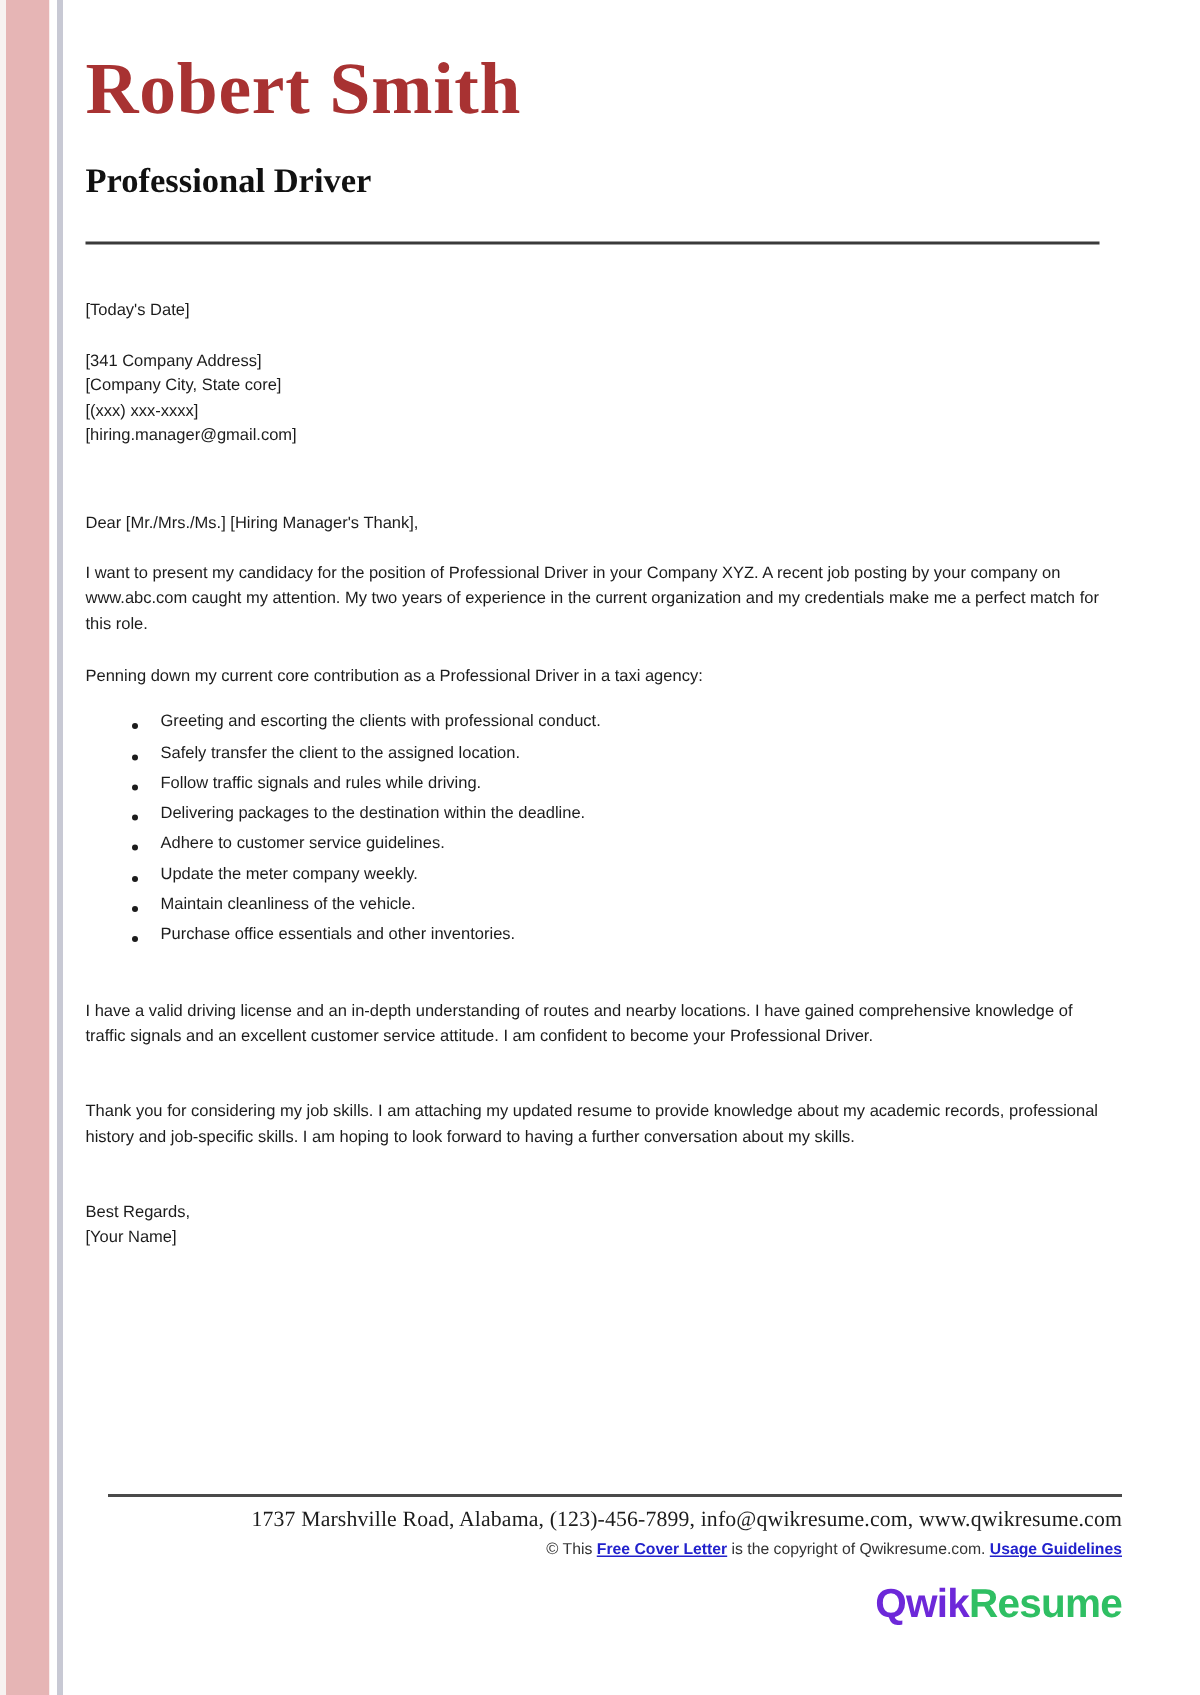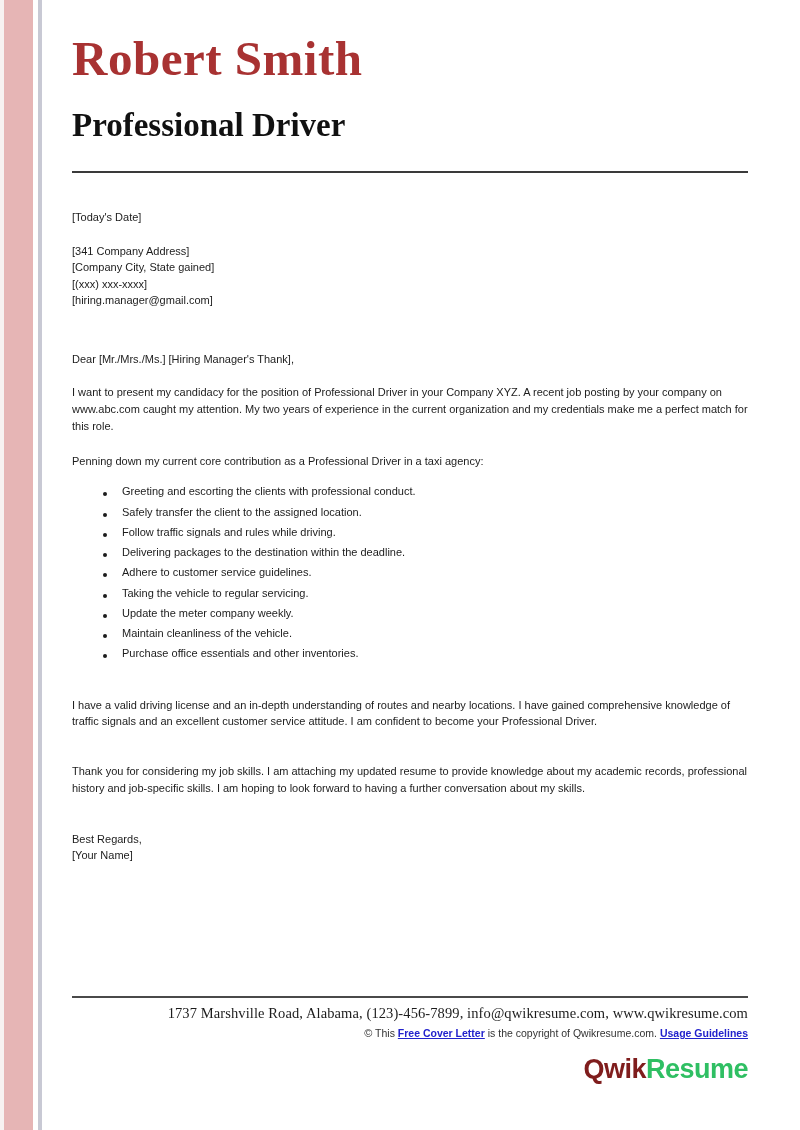--- a/index.html
+++ b/index.html
@@ -50,38 +50,38 @@
     left: 38px;
     top: 0;
     width: 4px;
     height: 1130px;
     background: #c8c9d4;
   }
 
   
   .content {
     position: absolute;
-    left: 72px;
+    left: 57px;
     top: 0;
     width: 676px;
   }
 
   .name {
     font-family: "Liberation Serif", serif;
     font-size: 49px;
     font-weight: 700;
     color: #a83232;
     letter-spacing: 0.5px;
     line-height: 1.0;
     margin: 0;
     padding-top: 34px;
   }
   .job-title {
     font-family: "Liberation Serif", serif;
-    font-size: 33px;
+    font-size: 23px;
     font-weight: 700;
     color: #111111;
     line-height: 1.0;
     margin: 0;
     padding-top: 26px;
   }
   .divider {
     height: 0;
     border-top: 2px solid #3a3a3a;
     margin-top: 29px;
@@ -189,21 +189,21 @@
     font-weight: 700;
     text-decoration: underline;
   }
   .logo {
     padding-top: 15px;
     font-family: "Liberation Sans", sans-serif;
     font-size: 27px;
     font-weight: 700;
     letter-spacing: -0.5px;
   }
-  .logo .qwik { color: #7f1d1d; }
+  .logo .qwik { color: #6d28d9; }
   .logo .resume { color: #2fbf63; }
 </style>
 </head>
 <body>
 
 <div class="page">
 
   <div class="edge-shade-left"></div>
   <div class="pink-bar"></div>
   <div class="edge-shade-inner"></div>
@@ -215,38 +215,37 @@
     <h2 class="job-title">Professional Driver</h2>
 
     <div class="divider"></div>
 
     <div class="body-text date-block">
       <p class="line">[Today's Date]</p>
     </div>
 
     <div class="body-text address-block">
       <p class="line">[341 Company Address]</p>
-      <p class="line">[Company City, State gained]</p>
+      <p class="line">[Company City, State core]</p>
       <p class="line">[(xxx) xxx-xxxx]</p>
       <p class="line">[hiring.manager@gmail.com]</p>
     </div>
 
     <p class="body-text salutation">Dear [Mr./Mrs./Ms.] [Hiring Manager's Thank],</p>
 
     <p class="body-text para">I want to present my candidacy for the position of Professional Driver in your Company XYZ. A recent job posting by your company on www.abc.com caught my attention. My two years of experience in the current organization and my credentials make me a perfect match for this role.</p>
 
     <p class="body-text para tight">Penning down my current core contribution as a Professional Driver in a taxi agency:</p>
 
     <ul class="bullets body-text">
       <li>Greeting and escorting the clients with professional conduct.</li>
       <li>Safely transfer the client to the assigned location.</li>
       <li>Follow traffic signals and rules while driving.</li>
       <li>Delivering packages to the destination within the deadline.</li>
       <li>Adhere to customer service guidelines.</li>
-      <li>Taking the vehicle to regular servicing.</li>
       <li>Update the meter company weekly.</li>
       <li>Maintain cleanliness of the vehicle.</li>
       <li>Purchase office essentials and other inventories.</li>
     </ul>
 
     <p class="body-text para gap-lg">I have a valid driving license and an in-depth understanding of routes and nearby locations. I have gained comprehensive knowledge of traffic signals and an excellent customer service attitude. I am confident to become your Professional Driver.</p>
 
     <p class="body-text para gap-lg">Thank you for considering my job skills. I am attaching my updated resume to provide knowledge about my academic records, professional history and job-specific skills. I am hoping to look forward to having a further conversation about my skills.</p>
 
     <div class="body-text signoff">

